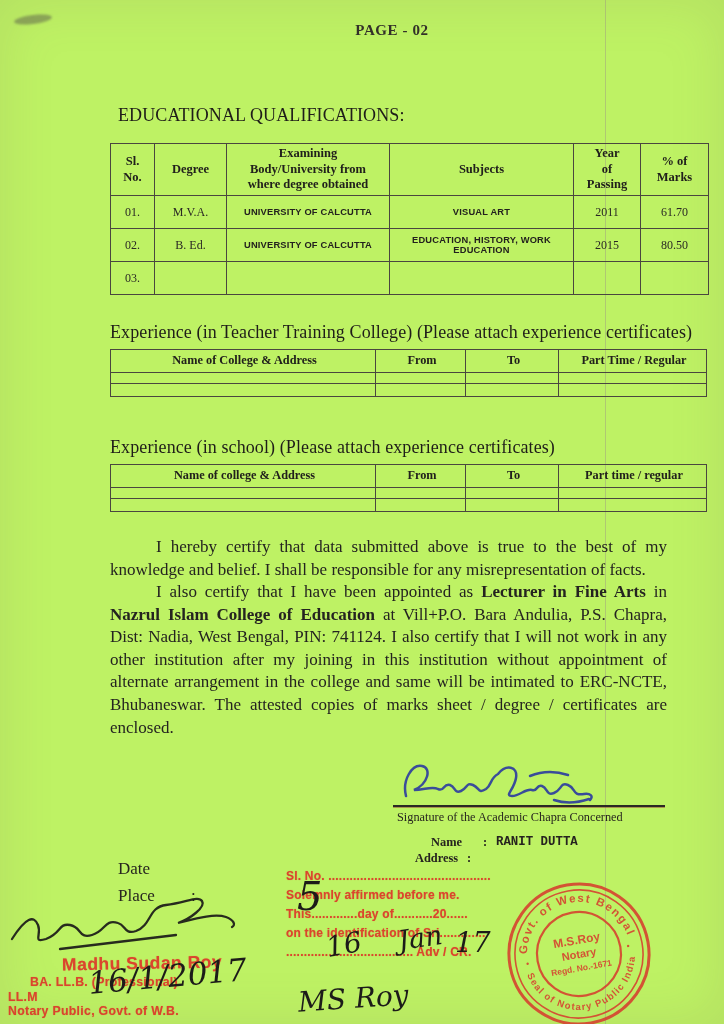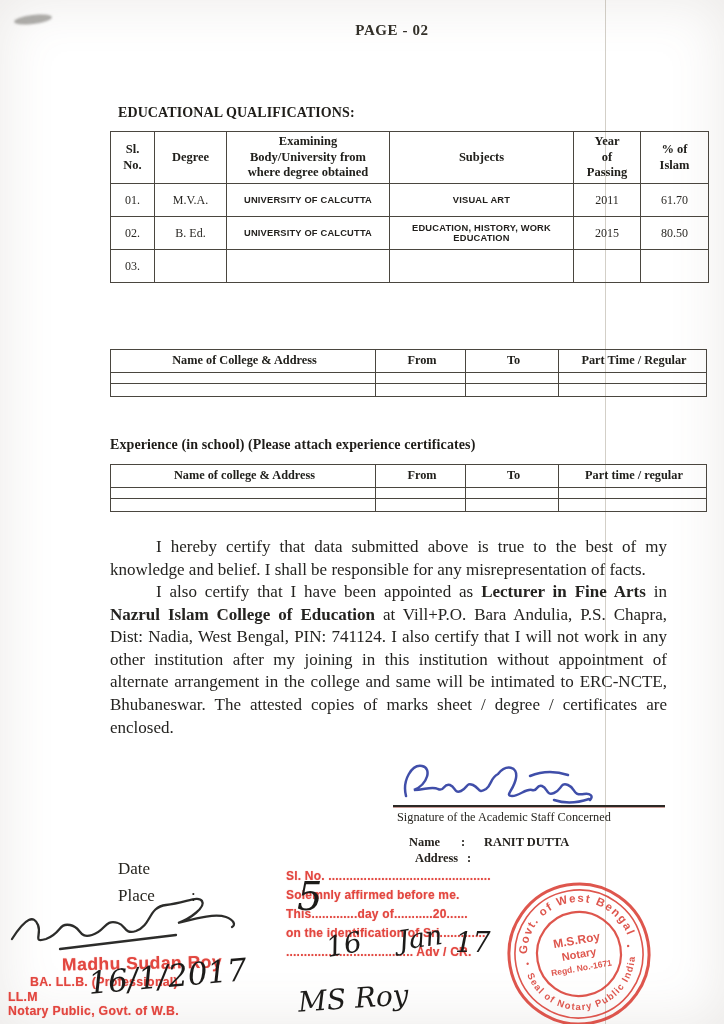--- a/index.html
+++ b/index.html
@@ -1,26 +1,26 @@
 <!DOCTYPE html>
 <html><head>
 <meta charset="utf-8">
 <style>
   html,body{margin:0;padding:0;background:#e8e6e0;}
   .page{
     position:relative; width:724px; height:1024px; margin:0 auto;
-    background:#ffffff; overflow:hidden;
+    background:#bef264; overflow:hidden;
     font-family:"Liberation Serif", serif; color:#26231f;
     box-shadow: inset 0 0 55px rgba(110,100,85,.14);
   }
   .abs{position:absolute;}
   
   .page-title{left:30px; top:22px; width:724px; text-align:center;
     font-size:15px; font-weight:bold; letter-spacing:.6px; color:#333029;}
-  .h1{font-size:14px; font-weight:bold; color:#1f1d19; letter-spacing:.1px;}
+  .h1{font-size:18px; font-weight:normal; color:#1f1d19; letter-spacing:.1px;}
   .para{width:557px; font-size:17px; line-height:1.33; text-align:justify;
     text-indent:46px; color:#242320;}
   .b{font-weight:bold;}
   
   table{border-collapse:collapse; table-layout:fixed; background:transparent;}
   .doc-table{border:1.5px solid #3f3c36;}
   .doc-table th,.doc-table td{border:1px solid #4a463f; padding:0 3px;
     text-align:center; vertical-align:middle; overflow:hidden;}
   .doc-table th{font-size:12.5px; font-weight:bold; line-height:1.25;
     white-space:pre-line; color:#21201c;}
@@ -37,21 +37,21 @@
   .exp-table .c-to{width:83px;} .exp-table .c-part{width:138px;}
   .exp-table tr.hdr{height:23px;} .exp-table tr.r1{height:11px;} .exp-table tr.r2{height:13px;}
   .exp-table th{font-size:12.3px;padding-left:6px;}
   
   .sig-line{left:393px; top:805px; width:272px; height:0;
     border-top:2px solid #2b2925; border-bottom:1px solid rgba(150,60,50,.5);}
   .sig-caption{left:397px; top:810px; font-size:12.3px; color:#27251f;}
   .id-row{display:flex; font-size:12.4px;}
   .id-row .lbl{font-weight:bold; min-width:52px;}
   .id-row .col{font-weight:bold; width:13px;}
-  .id-row .val{margin-left:10px; width:212px; line-height:1.22;}
+  .id-row .val{margin-left:0; width:212px; line-height:1.22;font-family:Liberation Mono, monospace;}
   .val-bold{font-weight:bold;}
   .footer-lbl{font-size:17px; color:#27251f;}
   
   .hw{font-family:"DejaVu Serif", serif; font-style:italic; color:#1c1b19;
     white-space:nowrap;}
   
   .stamp{font-family:"Liberation Sans", sans-serif; font-weight:bold;
     color:#df2e26; opacity:.88; text-shadow:0 0 1px rgba(223,46,38,.55);
     white-space:nowrap;}
   .stamp-name{font-size:17.5px; letter-spacing:.5px;}
@@ -68,35 +68,35 @@
 
 <div class="page">
 
   <div class="abs smudge"></div>
   <div class="abs fold-line"></div>
 
   <div class="abs page-title">PAGE - 02</div>
 
   <div class="abs h1" style="left:118px; top:105px;">EDUCATIONAL QUALIFICATIONS:</div>
 
-  <table class="abs doc-table edu-table" style="left:110px; top:131px;">
+  <table class="abs doc-table edu-table" style="left:110px; top:143px;">
     <tbody>
         <tr class="hdr">
       <th class="c-sl">Sl.
 No.</th>
       <th class="c-deg">Degree</th>
       <th class="c-body">Examining
 Body/University from
 where degree obtained</th>
       <th class="c-subj">Subjects</th>
       <th class="c-year">Year
 of
 Passing</th>
       <th class="c-marks">% of
-Islam</th>
+Marks</th>
     </tr>
     <tr class="row">
       <td class="c-sl cell-serif">01.</td>
       <td class="c-deg cell-serif">M.V.A.</td>
       <td class="c-body cell-caps">UNIVERSITY OF CALCUTTA</td>
       <td class="c-subj cell-caps">VISUAL ART</td>
       <td class="c-year cell-serif">2011</td>
       <td class="c-marks cell-serif">61.70</td>
     </tr>
     <tr class="row">
@@ -111,20 +111,21 @@
       <td class="c-sl cell-serif">03.</td>
       <td class="c-deg cell-serif"></td>
       <td class="c-body cell-caps"></td>
       <td class="c-subj cell-caps"></td>
       <td class="c-year cell-serif"></td>
       <td class="c-marks cell-serif"></td>
     </tr>
   </tbody>
     </table>
 
+  <div class="abs h1" style="left:110px; top:322px;">Experience (in Teacher Training College) (Please attach experience certificates)</div>
   <table class="abs doc-table exp-table" style="left:110px; top:349px;">
     <tbody>
         <tr class="hdr">
       <th class="c-name">Name of College &amp; Address</th>
       <th class="c-from">From</th>
       <th class="c-to">To</th>
       <th class="c-part">Part Time / Regular</th>
     </tr>
     <tr class="r1">
       <td class="c-name"></td>
@@ -171,23 +172,23 @@
 
   <svg class="abs" style="left:398px; top:756px;" width="200" height="55" viewBox="0 0 200 55" aria-label="Ronit Dutta signature">
     <g fill="none" stroke="#2b3ba0" stroke-width="2.5" stroke-linecap="round" opacity="0.9">
       <path d="M 8,40 C 4,24 14,8 24,10 C 34,12 30,28 16,34 C 26,34 34,30 40,33 C 47,36 45,27 52,29 C 58,31 56,38 63,35 C 70,32 68,26 75,29 C 82,32 80,38 88,33 C 94,29 92,22 100,18 C 108,8 120,10 118,22 C 116,34 106,40 114,40 C 122,40 128,32 134,34 C 140,36 138,28 144,30 C 150,32 148,40 156,37 C 164,34 162,26 170,29 C 178,32 174,40 186,38 C 192,37 196,40 192,44"></path>
       <path d="M 132,20 C 144,15 158,15 170,19"></path>
       <path d="M 156,44 C 168,48 182,46 191,43"></path>
     </g>
   </svg>
 
   <div class="abs sig-line"></div>
-  <div class="abs sig-caption">Signature of the Academic Staff Concerned</div>
-
-  <div class="abs id-row" style="left:409px; top:835px;justify-content:center;">
+  <div class="abs sig-caption">Signature of the Academic Chapra Concerned</div>
+
+  <div class="abs id-row" style="left:431px; top:835px;justify-content:center;">
     <span class="lbl">Name</span>
     <span class="col">:</span>
     <span class="val val-bold">RANIT DUTTA</span>
   </div>
   <div class="abs id-row" style="left:415px; top:851px;">
     <span class="lbl">Address</span>
     <span class="col">:</span>
   </div>
 
   <div class="abs footer-lbl" style="left:118px; top:886px;">

